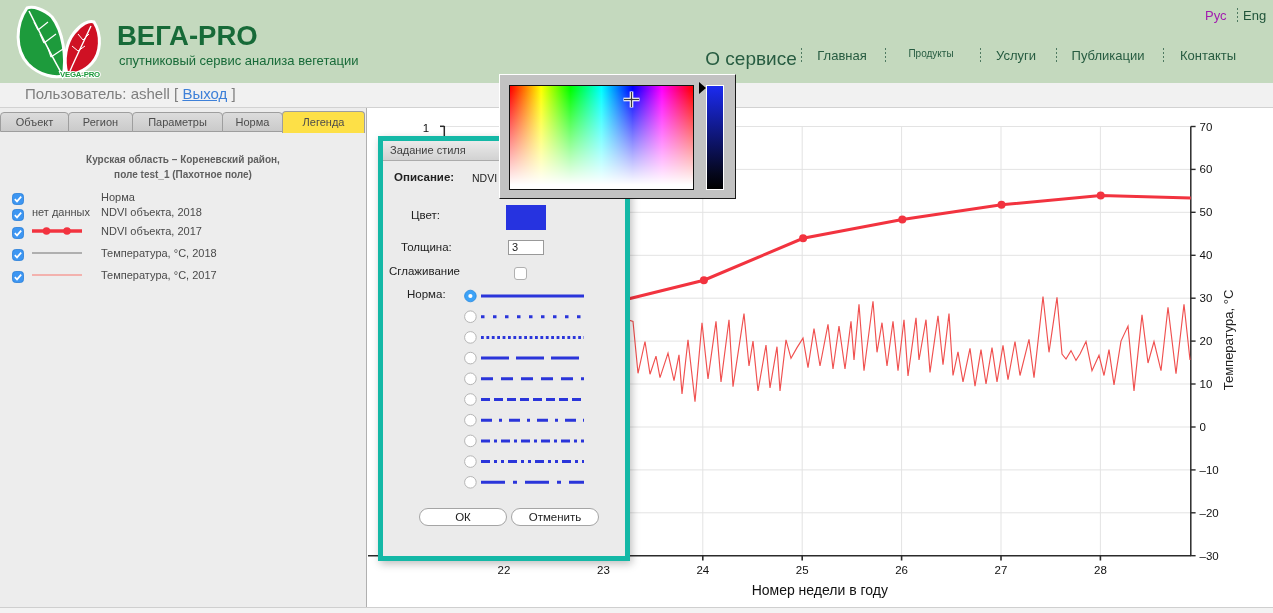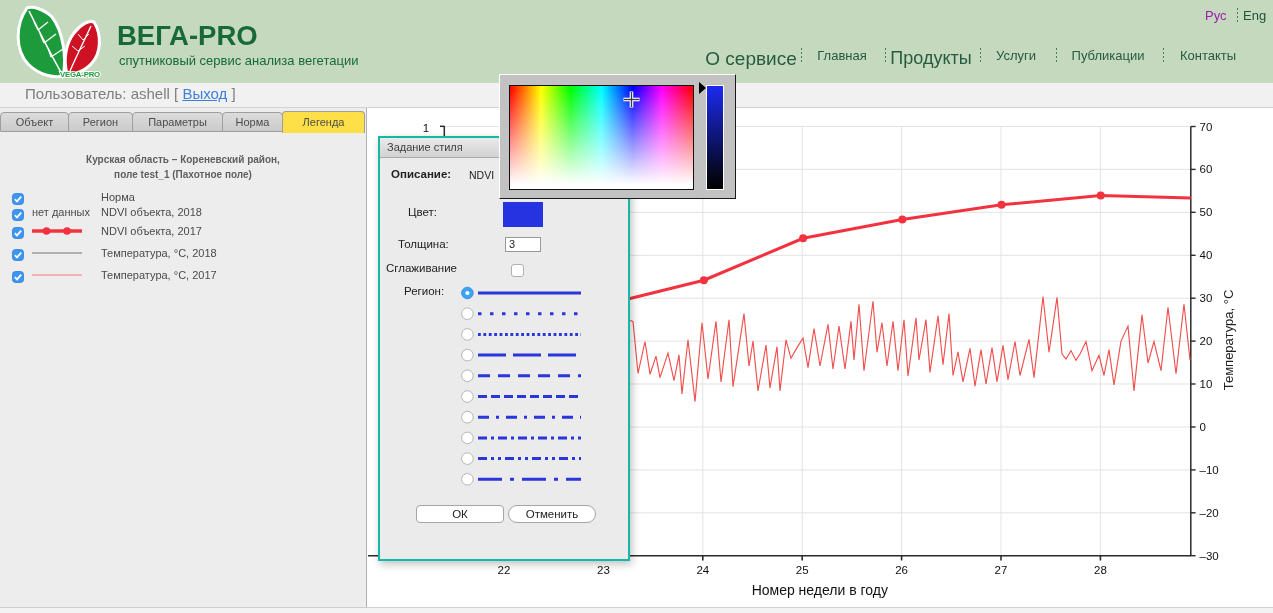--- a/index.html
+++ b/index.html
@@ -17,21 +17,21 @@
   <path d="M73 37 L79 31 M68 48 L75 43 M73 37 L68 31 M68 48 L62 43" stroke="#fff" stroke-width="1" fill="none"></path>
   <text x="50" y="73.5" font-size="7.8" font-weight="bold" fill="#1d9b3c" stroke="#fff" stroke-width="2" paint-order="stroke" letter-spacing="-0.2">VEGA-PRO</text>
 </svg>
 <div class="abs" style="left:117px;top:20px;font-size:27.5px;font-weight:bold;color:#176a38">ВЕГА-PRO</div>
 <div class="abs" style="left:119px;top:53px;font-size:13px;font-weight:normal;color:#176a38">спутниковый сервис анализа вегетации</div>
 <div class="abs" style="left:1205px;top:8px;font-size:13px;color:#a21caf">Рус</div>
 <div class="abs" style="left:1237px;top:8px;width:1px;height:14px;background:repeating-linear-gradient(#4f7a61 0 2px,rgba(0,0,0,0) 2px 4px)"></div>
 <div class="abs" style="left:1243px;top:8px;font-size:13px;color:#20543a">Eng</div>
 <div class="abs" style="left:681px;top:48px;width:140px;text-align:center;font-size:19px;color:#275c41">О сервисе</div>
 <div class="abs" style="left:772px;top:48px;width:140px;text-align:center;font-size:13px;color:#275c41">Главная</div>
-<div class="abs" style="left:861px;top:48px;width:140px;text-align:center;font-size:18px;color:#275c41">Продукты</div>
+<div class="abs" style="left:861px;top:48px;width:140px;text-align:center;font-size:10px;color:#275c41">Продукты</div>
 <div class="abs" style="left:946px;top:48px;width:140px;text-align:center;font-size:13px;color:#275c41">Услуги</div>
 <div class="abs" style="left:1038px;top:48px;width:140px;text-align:center;font-size:13px;color:#275c41">Публикации</div>
 <div class="abs" style="left:1138px;top:48px;width:140px;text-align:center;font-size:13px;color:#275c41">Контакты</div>
 <div class="abs" style="left:801px;top:48px;width:1px;height:15px;background:repeating-linear-gradient(#4f7a61 0 2px,rgba(0,0,0,0) 2px 4px)"></div>
 <div class="abs" style="left:885px;top:48px;width:1px;height:15px;background:repeating-linear-gradient(#4f7a61 0 2px,rgba(0,0,0,0) 2px 4px)"></div>
 <div class="abs" style="left:980px;top:48px;width:1px;height:15px;background:repeating-linear-gradient(#4f7a61 0 2px,rgba(0,0,0,0) 2px 4px)"></div>
 <div class="abs" style="left:1056px;top:48px;width:1px;height:15px;background:repeating-linear-gradient(#4f7a61 0 2px,rgba(0,0,0,0) 2px 4px)"></div>
 <div class="abs" style="left:1163px;top:48px;width:1px;height:15px;background:repeating-linear-gradient(#4f7a61 0 2px,rgba(0,0,0,0) 2px 4px)"></div>
 <div class="abs" style="left:0;top:83px;width:1273px;height:25px;background:#f1f1f1;border-bottom:1px solid #d2d2d2"></div>
 <div class="abs" style="left:25px;top:85px;font-size:15px;color:#7e7e7e">Пользователь: ashell [ <a style="color:#3e80d8;text-decoration:underline">Выход</a> ]</div>
@@ -144,31 +144,31 @@
   </svg>
 <div class="lbl" style="left:101px;top:246.5px">Температура, °C, 2018</div>
 <div class="abs" style="left:12px;top:269px"><svg width="12" height="12">
       <rect x="0.5" y="0.5" width="11" height="11" rx="3" fill="#3d96f2" stroke="#2a7fd8" stroke-width="0.8"></rect>
       <path d="M2.8 6.2 L5 8.4 L9.2 3.6" stroke="#fff" stroke-width="1.7" fill="none"></path>
     </svg></div>
 <svg class="abs" style="left:31px;top:269px" width="52" height="12">
     <line x1="1" y1="6" x2="51" y2="6" stroke="#f59e98" stroke-width="1.6"></line>
   </svg>
 <div class="lbl" style="left:101px;top:268.5px">Температура, °C, 2017</div>
-<div class="abs" style="left:378px;top:136px;width:252px;height:425px;background:#ebebeb;border:2px solid #14b8a6;box-shadow:2px 3px 8px rgba(0,0,0,0.25)">
+<div class="abs" style="left:378px;top:136px;width:252px;height:425px;background:#ebebeb;border:5px solid #14b8a6;box-shadow:2px 3px 8px rgba(0,0,0,0.25)">
  <div style="height:20px;background:linear-gradient(#eaeaea,#d2d2d2);border-bottom:1px solid #ababab;font-size:11px;color:#3f3f3f;padding:3px 0 0 7px">Задание стиля</div>
  <div class="dlg" style="left:11px;top:30px;font-weight:bold">Описание:</div>
  <div class="dlg" style="left:89px;top:30.5px;font-size:10.5px">NDVI</div>
  <div class="dlg" style="left:28px;top:68px">Цвет:</div>
  <div class="abs" style="left:123px;top:64px;width:40px;height:25px;background:#2633e0"></div>
  <div class="dlg" style="left:18px;top:99.5px">Толщина:</div>
  <div class="abs" style="left:125px;top:99px;width:36px;height:15px;background:#fff;border:1px solid #999;font-size:11px;color:#222;padding-left:3px">3</div>
  <div class="dlg" style="left:6px;top:124px">Сглаживание</div>
  <div class="abs" style="left:131px;top:126px;width:13px;height:13px;background:#fff;border:1px solid #b0b0b0;border-radius:3px"></div>
- <div class="dlg" style="left:24px;top:147px">Регион:</div>
+ <div class="dlg" style="left:24px;top:147px">Норма:</div>
  <svg class="abs" style="left:81px;top:144px" width="160" height="350">
 <circle cx="6.4" cy="11.0" r="5.8" fill="#3ca2f7" stroke="#2387e0" stroke-width="0.8"></circle>
       <circle cx="6.4" cy="11.0" r="2.1" fill="#fff"></circle>
       <line x1="17" y1="11.0" x2="120" y2="11.0" stroke="#2a35da" stroke-width="3"></line>
       <circle cx="6.4" cy="31.7" r="5.8" fill="#fff" stroke="#b5b5b5" stroke-width="1"></circle>
       <line x1="17" y1="31.7" x2="120" y2="31.7" stroke="#2a35da" stroke-width="3" stroke-dasharray="3.5 8.5"></line>
       <circle cx="6.4" cy="52.4" r="5.8" fill="#fff" stroke="#b5b5b5" stroke-width="1"></circle>
       <line x1="17" y1="52.4" x2="120" y2="52.4" stroke="#2a35da" stroke-width="3" stroke-dasharray="2.8 2.6"></line>
       <circle cx="6.4" cy="73.1" r="5.8" fill="#fff" stroke="#b5b5b5" stroke-width="1"></circle>
       <line x1="17" y1="73.1" x2="120" y2="73.1" stroke="#2a35da" stroke-width="3" stroke-dasharray="28 7"></line>
@@ -178,21 +178,21 @@
       <line x1="17" y1="114.5" x2="120" y2="114.5" stroke="#2a35da" stroke-width="3" stroke-dasharray="9 4"></line>
       <circle cx="6.4" cy="135.2" r="5.8" fill="#fff" stroke="#b5b5b5" stroke-width="1"></circle>
       <line x1="17" y1="135.2" x2="120" y2="135.2" stroke="#2a35da" stroke-width="3" stroke-dasharray="11 7 3 7"></line>
       <circle cx="6.4" cy="155.9" r="5.8" fill="#fff" stroke="#b5b5b5" stroke-width="1"></circle>
       <line x1="17" y1="155.9" x2="120" y2="155.9" stroke="#2a35da" stroke-width="3" stroke-dasharray="9 4 3 4"></line>
       <circle cx="6.4" cy="176.6" r="5.8" fill="#fff" stroke="#b5b5b5" stroke-width="1"></circle>
       <line x1="17" y1="176.6" x2="120" y2="176.6" stroke="#2a35da" stroke-width="3" stroke-dasharray="9 4 3 4 3 4"></line>
       <circle cx="6.4" cy="197.3" r="5.8" fill="#fff" stroke="#b5b5b5" stroke-width="1"></circle>
       <line x1="17" y1="197.3" x2="120" y2="197.3" stroke="#2a35da" stroke-width="3" stroke-dasharray="24 8 4 8"></line>
     </svg>
- <div class="abs" style="left:36px;top:367px;width:88px;height:18px;background:#fff;border:1px solid #a5a5a5;border-radius:4px;font-size:11.5px;color:#222;text-align:center;line-height:16px">ОК</div>
+ <div class="abs" style="left:36px;top:367px;width:88px;height:18px;background:#fff;border:1px solid #a5a5a5;border-radius:9px;font-size:11.5px;color:#222;text-align:center;line-height:16px">ОК</div>
  <div class="abs" style="left:128px;top:367px;width:88px;height:18px;background:#fff;border:1px solid #a5a5a5;border-radius:9px;font-size:11.5px;color:#222;text-align:center;line-height:16px">Отменить</div>
 </div>
 <div class="abs" style="left:499px;top:74px;width:237px;height:125px;background:#c2c2c2;border-top:1.5px solid #fff;border-left:1.5px solid #fff;border-right:1.5px solid #1a1a1a;border-bottom:1.5px solid #1a1a1a">
  <div class="abs" style="left:9px;top:10px;width:185px;height:105px;border:1.4px solid #111;background:
    linear-gradient(to top, #fff 4%, rgba(255,255,255,0) 97%),
    linear-gradient(to right, #f00 0%, #ff0 17%, #0f0 33%, #0ff 50%, #00f 67%, #f0f 83%, #f00 100%)"></div>
  <svg class="abs" style="left:123px;top:15.5px" width="17" height="17">
       <g stroke="#fff" stroke-width="3.6">
         <line x1="8.5" y1="0.5" x2="8.5" y2="16.5"></line>
         <line x1="0.5" y1="8.5" x2="16.5" y2="8.5"></line>

